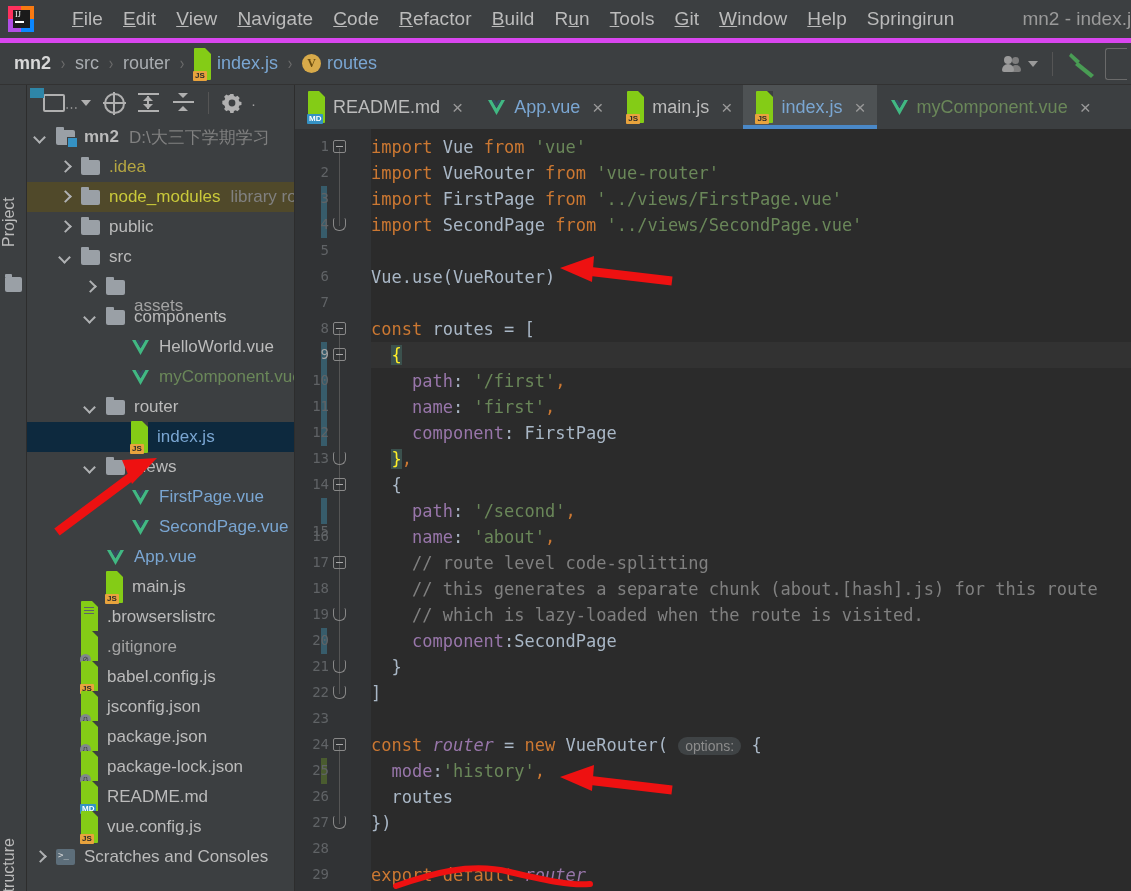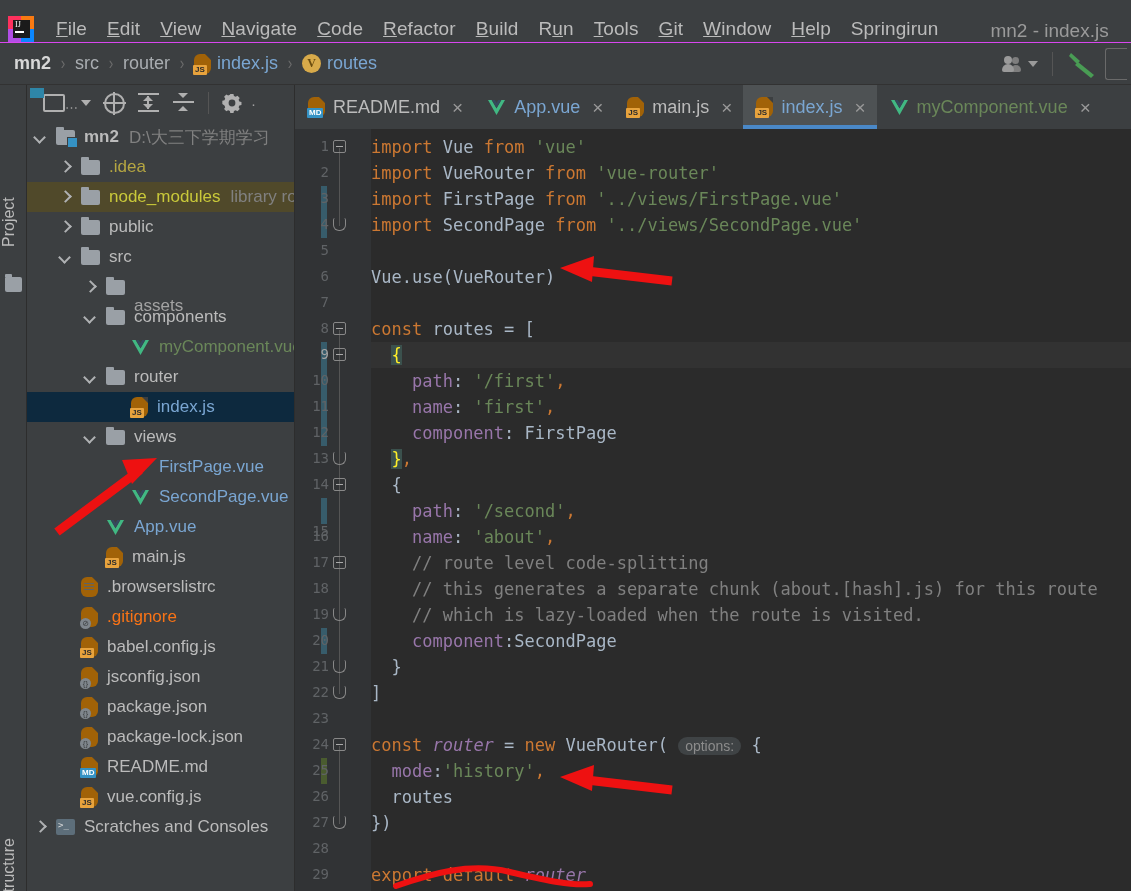--- a/index.html
+++ b/index.html
@@ -10,22 +10,23 @@
     background: #3c3f41;
     font-family: "Liberation Sans", sans-serif;
     -webkit-font-smoothing: antialiased;
   }
   #app { position: relative; width: 1131px; height: 891px; background: #3c3f41; }
 
   
   .menubar {
     position: absolute; left: 0; top: 0; width: 1131px; height: 43px;
     background: #3c3f41;
-    display: flex; align-items: flex-end;
-    border-bottom: 1px solid #d946ef;
+    display: flex; align-items: center;
+    border-bottom: 5px solid #d946ef;
+    gap: 16px;
   }
   .ij-logo {
     width: 26px; height: 26px; margin-left: 8px; margin-right: 12px;
     position: relative; flex: 0 0 auto;
   }
   .ij-logo .q1, .ij-logo .q2, .ij-logo .q3, .ij-logo .q4 {
     position: absolute; width: 13px; height: 13px;
   }
   .ij-logo .q1 { left:0; top:0; background:#fe315d; }
   .ij-logo .q2 { right:0; top:0; background:#f97a12; }
@@ -147,21 +148,21 @@
   .ic-folder {
     width:19px; height:15px; background:#9aa0a6; border-radius:0 2px 2px 2px; position:relative; flex:0 0 auto;
   }
   .ic-folder:before{
     content:''; position:absolute; left:0; top:-3px; width:8px; height:3px; background:#9aa0a6; border-radius:1px 1px 0 0;
   }
   .ic-folder.mod:after{
     content:''; position:absolute; right:-3px; bottom:-3px; width:9px; height:9px; background:#3592c4; border:1px solid #3c3f41;
   }
   .ic-file {
-    width:17px; height:20px; background:#a16207; position:relative; flex:0 0 auto; border-radius:6px;
+    width:17px; height:32px; background:#84cc16; position:relative; flex:0 0 auto; border-radius:1px;
   }
   .ic-file:before {
     content:''; position:absolute; right:0; top:0; border-left:6px solid transparent;
     border-top:6px solid #3c3f41;
   }
   .badge {
     position:absolute; left:-1px; bottom:-1px; height:10px; padding:0 2px;
     font-size:8px; line-height:10px; font-weight:bold; color:#2b2b2b;
     font-family:"Liberation Sans", sans-serif; border-radius:1px;
   }
@@ -383,20 +384,28 @@
           <span class="arrow down" style="margin-right: 10px;"></span>
           <span class="ic-folder"></span>
           <span class="tlabel" style="color: rgb(187, 187, 187);">components</span>
         </div>
         <div class="tnode" style="padding-left: 83px;">
           <span class="arrow" style="margin-right: 10px;"></span>
           <svg viewBox="0 0 20 18" class="ic-vue">
             <path d="M1 1 L10 17 L19 1 L15.2 1 L10 10 L4.8 1 Z" fill="#41b883"></path>
             <path d="M5.2 1 L10 9.3 L14.8 1 L11.8 1 L10 4.2 L8.2 1 Z" fill="#35495e"></path>
           </svg>
+          <span class="tlabel" style="color: rgb(187, 187, 187);">HelloWorld.vue</span>
+        </div>
+        <div class="tnode" style="padding-left: 83px;">
+          <span class="arrow" style="margin-right: 10px;"></span>
+          <svg viewBox="0 0 20 18" class="ic-vue">
+            <path d="M1 1 L10 17 L19 1 L15.2 1 L10 10 L4.8 1 Z" fill="#41b883"></path>
+            <path d="M5.2 1 L10 9.3 L14.8 1 L11.8 1 L10 4.2 L8.2 1 Z" fill="#35495e"></path>
+          </svg>
           <span class="tlabel" style="color: rgb(106, 135, 89);">myComponent.vue</span>
         </div>
         <div class="tnode" style="padding-left: 58px;">
           <span class="arrow down" style="margin-right: 10px;"></span>
           <span class="ic-folder"></span>
           <span class="tlabel" style="color: rgb(187, 187, 187);">router</span>
         </div>
         <div class="tnode sel" style="padding-left: 83px;">
           <span class="arrow" style="margin-right: 10px;"></span>
           <span class="ic-file">
@@ -445,21 +454,21 @@
           <span class="ic-file">
             <span style="position: absolute; left: 3px; top: 6px; width: 10px; height: 1px; background: rgb(92, 99, 104); box-shadow: rgb(92, 99, 104) 0px 3px 0px, rgb(92, 99, 104) 0px 6px 0px;"></span>
           </span>
           <span class="tlabel" style="color: rgb(187, 187, 187);">.browserslistrc</span>
         </div>
         <div class="tnode" style="padding-left: 33px;">
           <span class="arrow" style="margin-right: 10px;"></span>
           <span class="ic-file">
             <span style="position: absolute; left: -1px; bottom: -2px; width: 11px; height: 11px; border-radius: 50%; background: rgb(127, 134, 141); color: rgb(60, 63, 65); font-size: 8px; line-height: 11px; text-align: center;">⊘</span>
           </span>
-          <span class="tlabel" style="color: #f97316;">.gitignore</span>
+          <span class="tlabel" style="color: #a3a3a3;">.gitignore</span>
         </div>
         <div class="tnode" style="padding-left: 33px;">
           <span class="arrow" style="margin-right: 10px;"></span>
           <span class="ic-file">
             <span class="badge js">JS</span>
           </span>
           <span class="tlabel" style="color: rgb(187, 187, 187);">babel.config.js</span>
         </div>
         <div class="tnode" style="padding-left: 33px;">
           <span class="arrow" style="margin-right: 10px;"></span>

